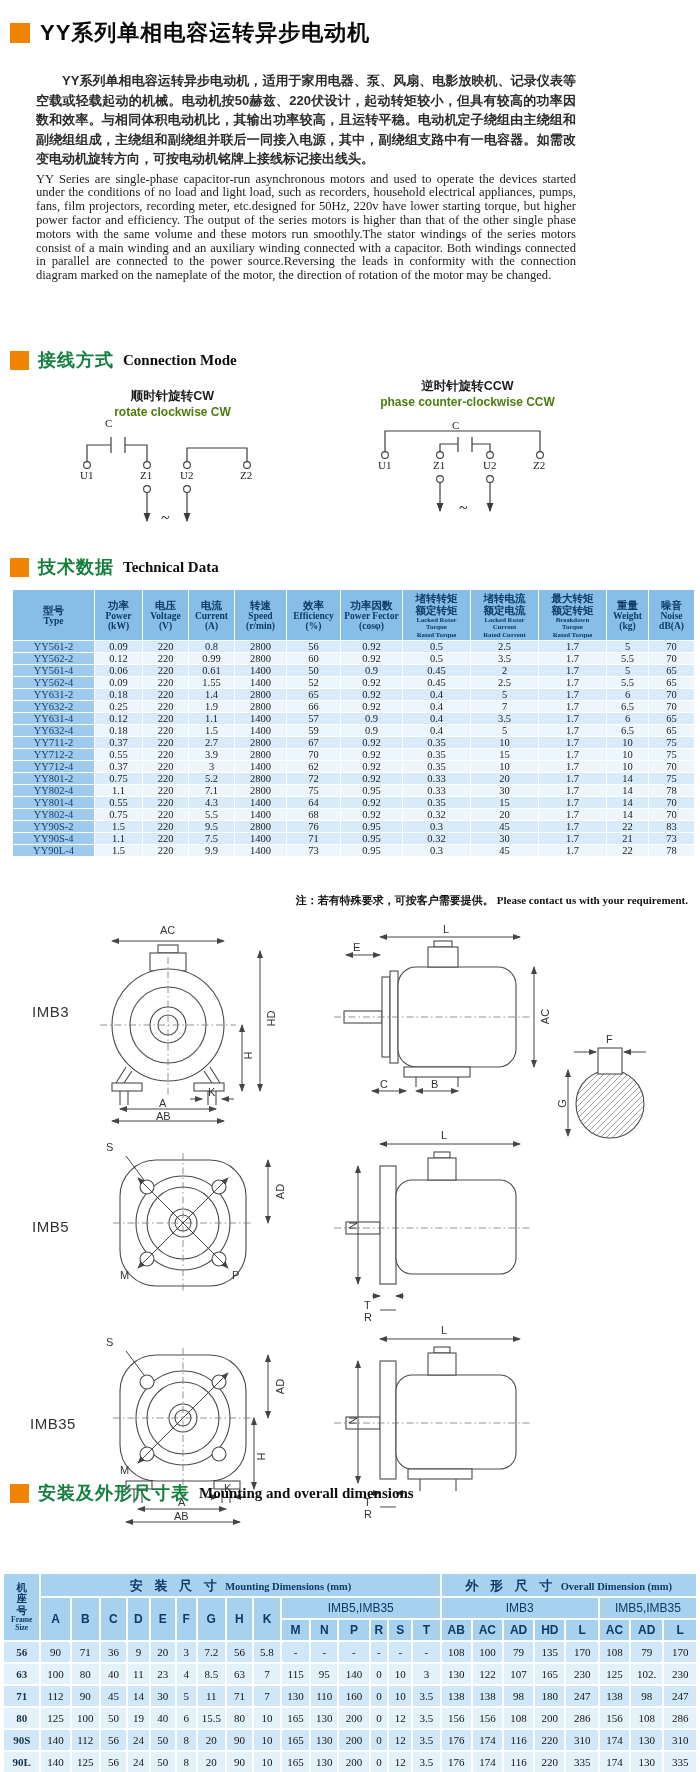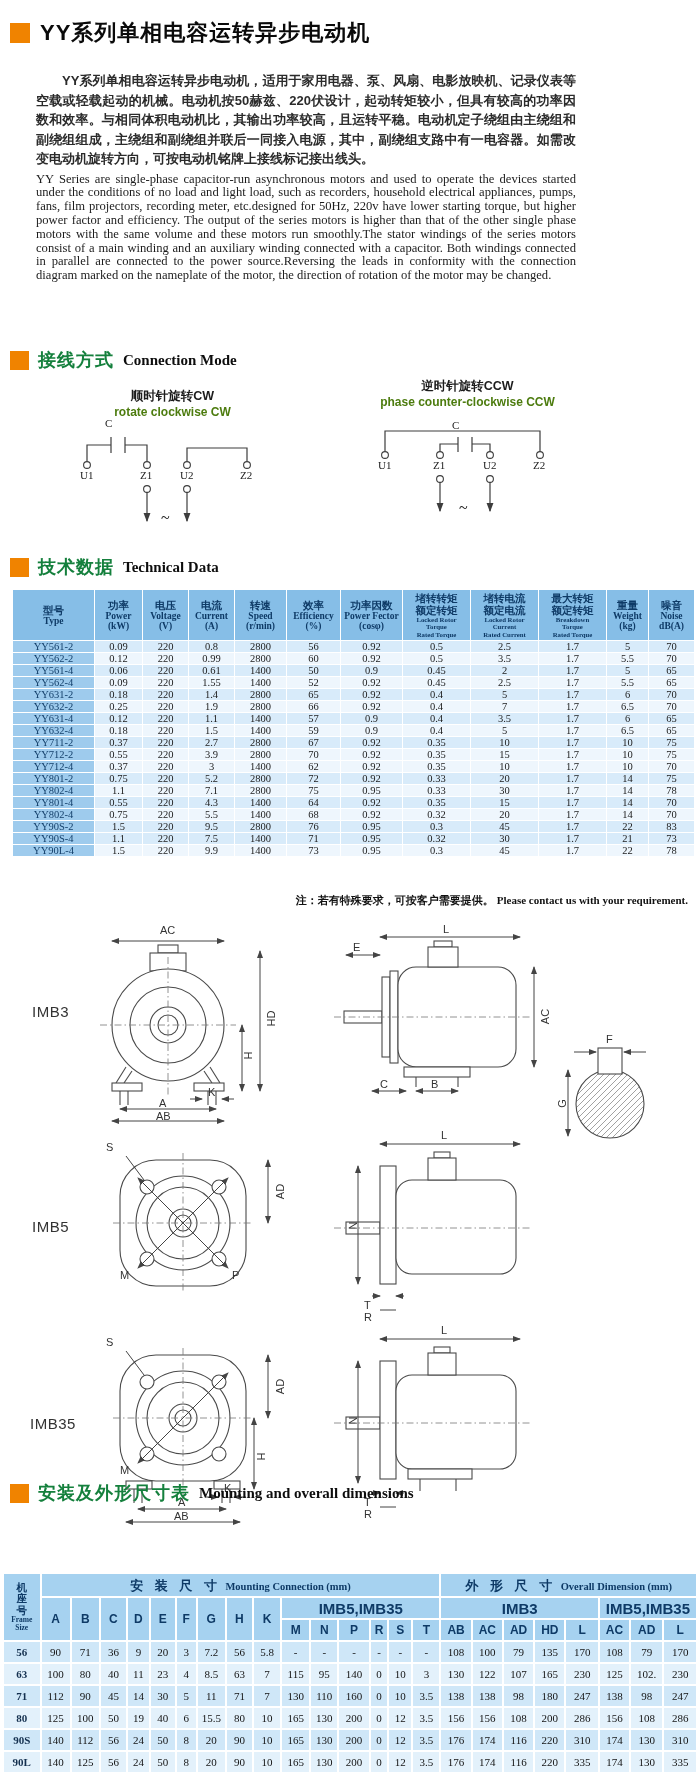--- a/index.html
+++ b/index.html
@@ -55,21 +55,21 @@
   .dline{stroke:#444;stroke-width:1;fill:none}
   .oline{stroke:#4a4a4a;stroke-width:1.1;fill:#fff}
   .cline{stroke:#777;stroke-width:0.8;stroke-dasharray:7 3 1.5 3;fill:none}
   
   #mount-table{position:absolute;left:2px;top:1572px;width:696px;border-collapse:collapse;table-layout:fixed}
   #mount-table th,#mount-table td{border:2px solid #fff;padding:0;text-align:center;vertical-align:middle}
   #mount-table thead th{background:#A6D2F0;color:#0E3A66}
   .mgroup .gcn{font-size:13px;font-weight:bold;letter-spacing:4px}
   .mgroup .gen{font-family:"Liberation Serif",serif;font-size:10.5px;font-weight:bold}
   .mletter{font-size:12px;font-weight:bold}
-  .msub{font-size:15px;font-weight:bold}
+  .msub{font-size:12px;font-weight:normal}
   .mfcn{font-size:10.5px;font-weight:bold;line-height:11.5px}
   .mfen{font-family:"Liberation Serif",serif;font-size:7.5px;line-height:8px}
   #mount-table thead tr:nth-child(1) th{height:22px}
   #mount-table thead tr:nth-child(2) th{height:20px}
   #mount-table thead tr:nth-child(3) th{height:20px}
   #mount-table tbody tr{height:22px}
   #mount-table tbody th{font-family:"Liberation Serif",serif;font-weight:bold;font-size:11px;color:#14304f}
   #mount-table tbody td{font-family:"Liberation Serif",serif;font-size:11px;color:#141414}
   #mount-table tbody tr.ra th,#mount-table tbody tr.ra td{background:#CFE7F8}
   #mount-table tbody tr.rb th,#mount-table tbody tr.rb td{background:#E3F1FB}
@@ -737,21 +737,21 @@
       <col style="width: 30px;">
       <col style="width: 32px;">
       <col style="width: 32px;">
     </colgroup>
   <thead>
       <tr>
         <th rowspan="3">
           <div class="mfcn">机<br>座<br>号</div>
           <div class="mfen">Frame<br>Size</div>
         </th>
-        <th colspan="15" class="mgroup"><span class="gcn">安 装 尺 寸</span> <span class="gen">Mounting Connection (mm)</span></th>
+        <th colspan="15" class="mgroup"><span class="gcn">安 装 尺 寸</span> <span class="gen">Mounting Dimensions (mm)</span></th>
         <th colspan="8" class="mgroup"><span class="gcn">外 形 尺 寸</span> <span class="gen">Overall Dimension (mm)</span></th>
       </tr>
       <tr>
         <th rowspan="2" class="mletter">A</th>
         <th rowspan="2" class="mletter">B</th>
         <th rowspan="2" class="mletter">C</th>
         <th rowspan="2" class="mletter">D</th>
         <th rowspan="2" class="mletter">E</th>
         <th rowspan="2" class="mletter">F</th>
         <th rowspan="2" class="mletter">G</th>

